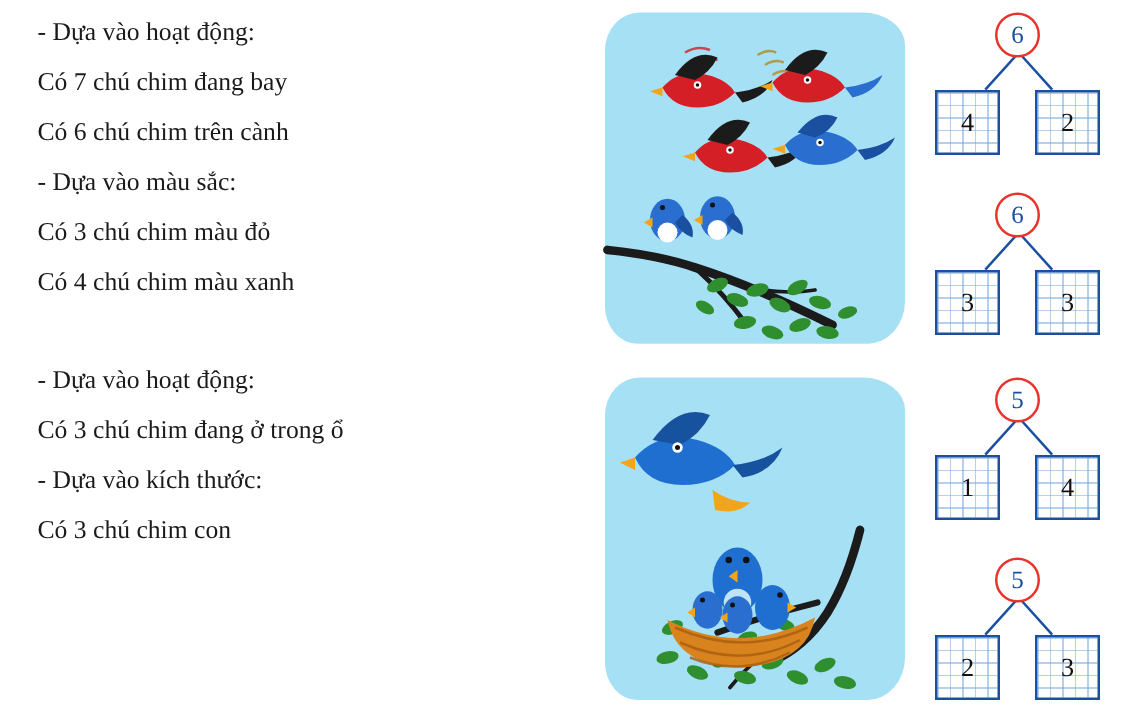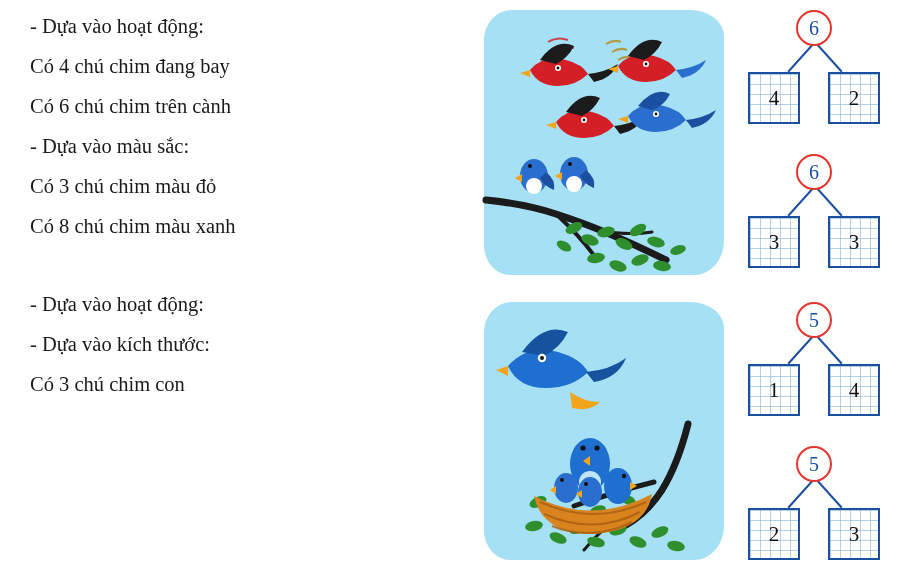--- a/index.html
+++ b/index.html
@@ -152,29 +152,30 @@
 </style>
 </head>
 <body>
 
 <div class="page">
 
   <div class="text-col">
 
     <div class="text-block first">
       <div class="text-line">- Dựa vào hoạt động:</div>
-      <div class="text-line">Có 4 chú chim đang bay</div>
+      <div class="text-line">Có 7 chú chim đang bay</div>
       <div class="text-line">Có 6 chú chim trên cành</div>
       <div class="text-line">- Dựa vào màu sắc:</div>
       <div class="text-line">Có 3 chú chim màu đỏ</div>
-      <div class="text-line">Có 8 chú chim màu xanh</div>
+      <div class="text-line">Có 4 chú chim màu xanh</div>
     </div>
 
     <div class="text-block second">
       <div class="text-line">- Dựa vào hoạt động:</div>
+      <div class="text-line">Có 3 chú chim đang ở trong ổ</div>
       <div class="text-line">- Dựa vào kích thước:</div>
       <div class="text-line">Có 3 chú chim con</div>
     </div>
 
   </div>
 
   <div class="panel p1">
 
     <div class="scene">
       <div class="scene-blob"></div>

